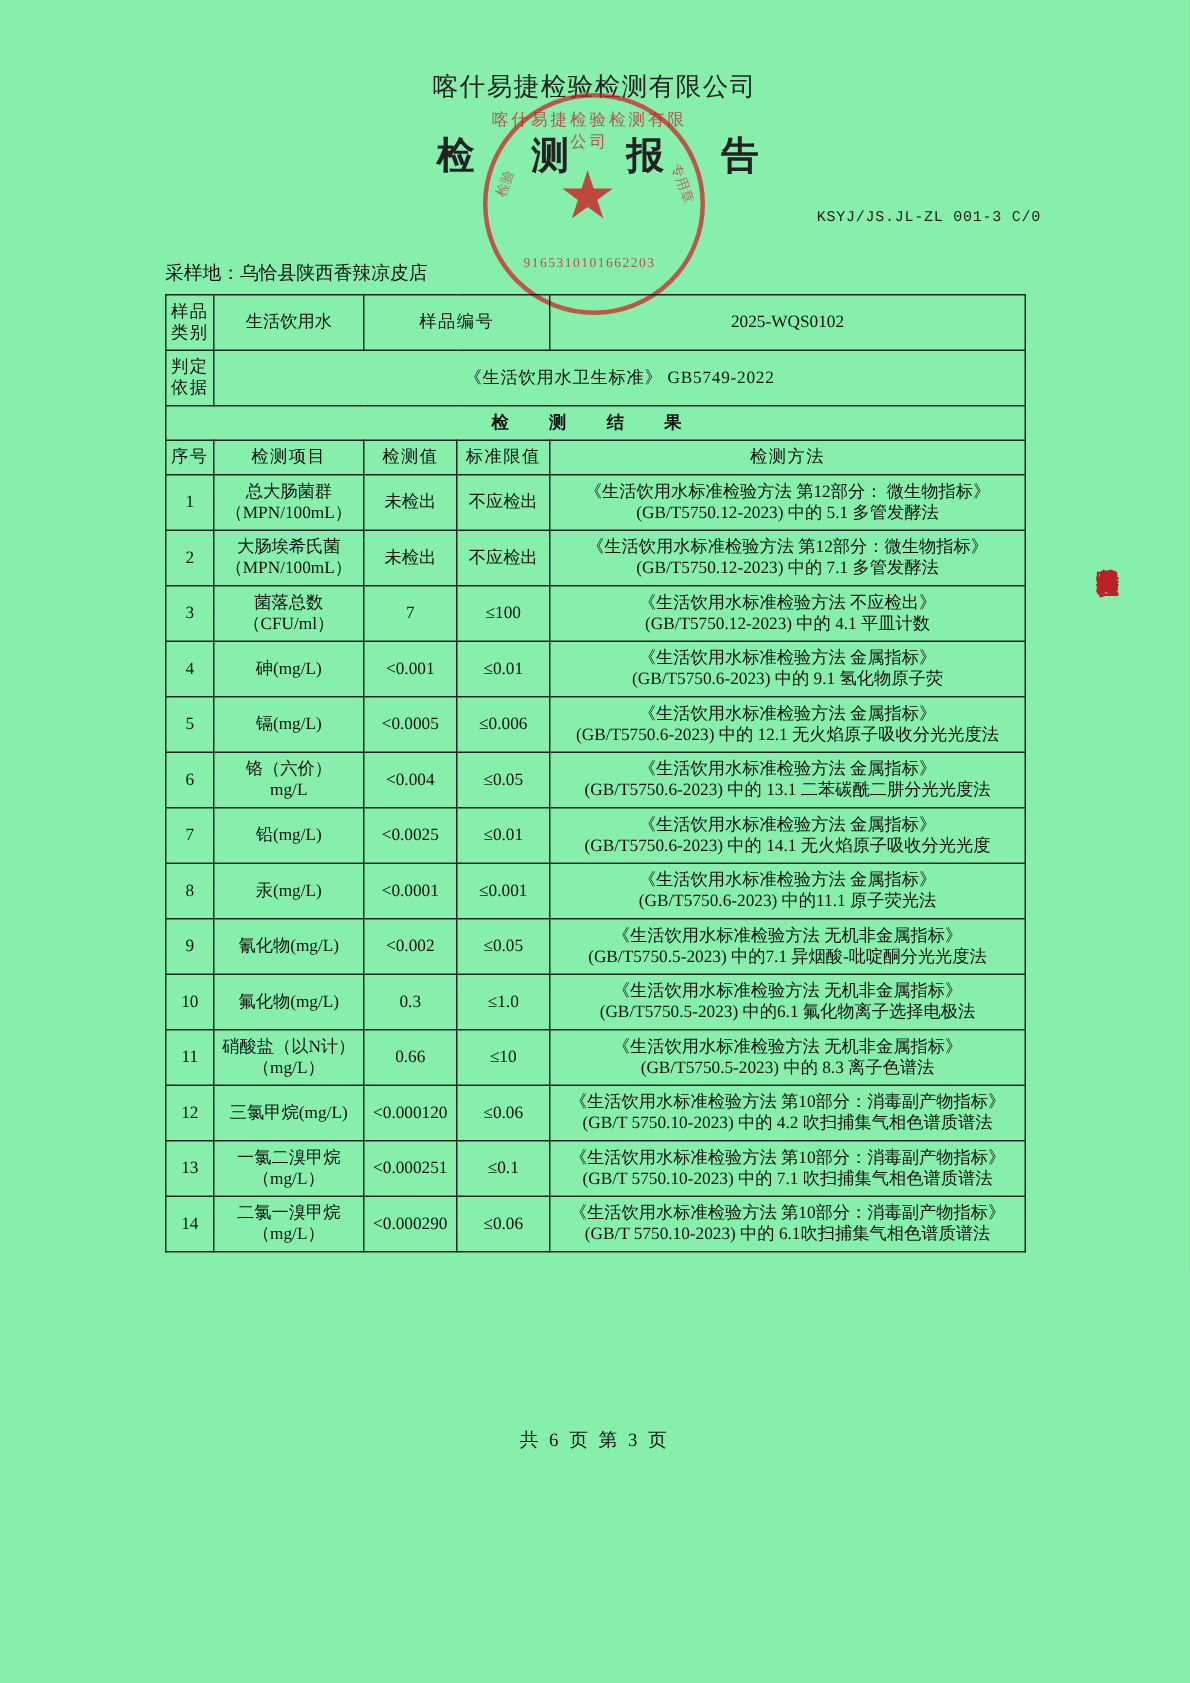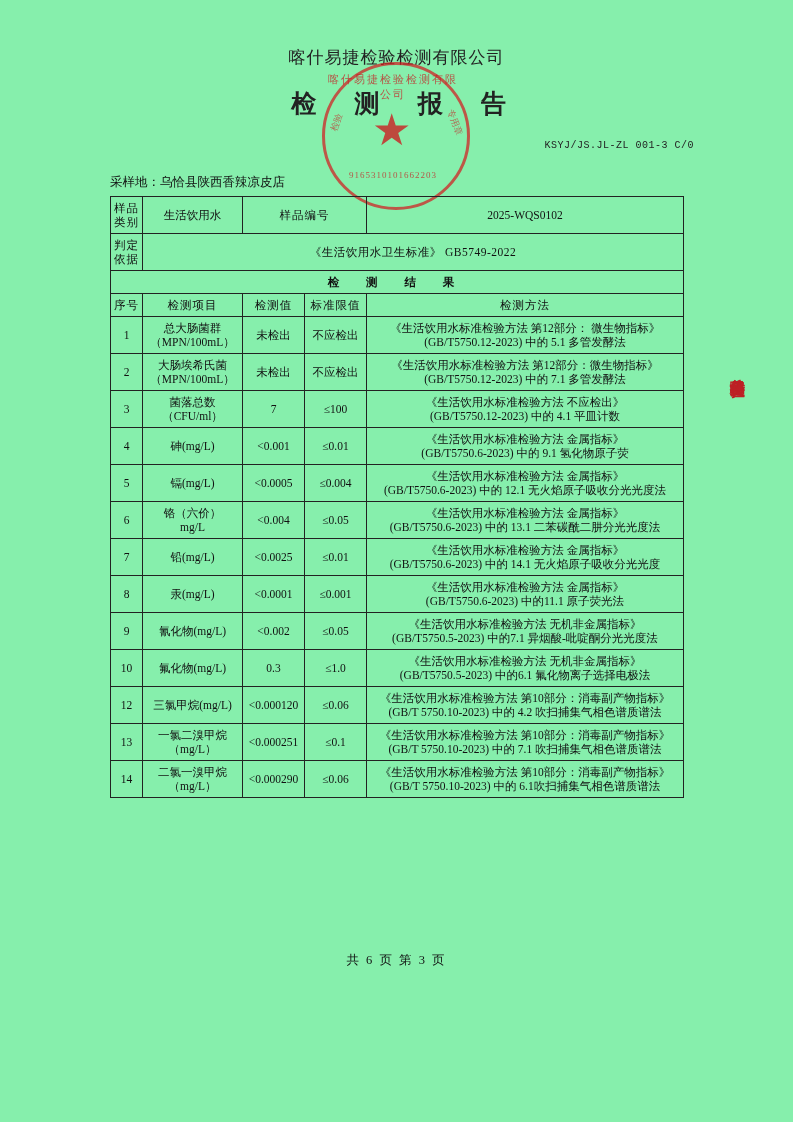--- a/index.html
+++ b/index.html
@@ -288,21 +288,21 @@
             <span class="l1">《生活饮用水标准检验方法 金属指标》</span>
             <span class="l2">(GB/T5750.6-2023) 中的 9.1 氢化物原子荧</span>
           </td>
         </tr>
         <tr>
           <td class="num">5</td>
           <td class="item">
             <div>镉(mg/L)</div>
           </td>
           <td class="num">&lt;0.0005</td>
-          <td class="num">≤0.004</td>
+          <td class="num">≤0.006</td>
           <td class="method">
             <span class="l1">《生活饮用水标准检验方法 金属指标》</span>
             <span class="l2">(GB/T5750.6-2023) 中的 12.1 无火焰原子吸收分光光度法</span>
           </td>
         </tr>
         <tr>
           <td class="num">6</td>
           <td class="item">
             <div>铬（六价）</div>
             <div>mg/L</div>
@@ -356,20 +356,33 @@
             <div>氟化物(mg/L)</div>
           </td>
           <td class="num">0.3</td>
           <td class="num">≤1.0</td>
           <td class="method">
             <span class="l1">《生活饮用水标准检验方法 无机非金属指标》</span>
             <span class="l2">(GB/T5750.5-2023) 中的6.1 氟化物离子选择电极法</span>
           </td>
         </tr>
         <tr>
+          <td class="num">11</td>
+          <td class="item">
+            <div>硝酸盐（以N计）</div>
+            <div>（mg/L）</div>
+          </td>
+          <td class="num">0.66</td>
+          <td class="num">≤10</td>
+          <td class="method">
+            <span class="l1">《生活饮用水标准检验方法 无机非金属指标》</span>
+            <span class="l2">(GB/T5750.5-2023) 中的 8.3 离子色谱法</span>
+          </td>
+        </tr>
+        <tr>
           <td class="num">12</td>
           <td class="item">
             <div>三氯甲烷(mg/L)</div>
           </td>
           <td class="num">&lt;0.000120</td>
           <td class="num">≤0.06</td>
           <td class="method">
             <span class="l1">《生活饮用水标准检验方法 第10部分：消毒副产物指标》</span>
             <span class="l2">(GB/T 5750.10-2023) 中的 4.2 吹扫捕集气相色谱质谱法</span>
           </td>

